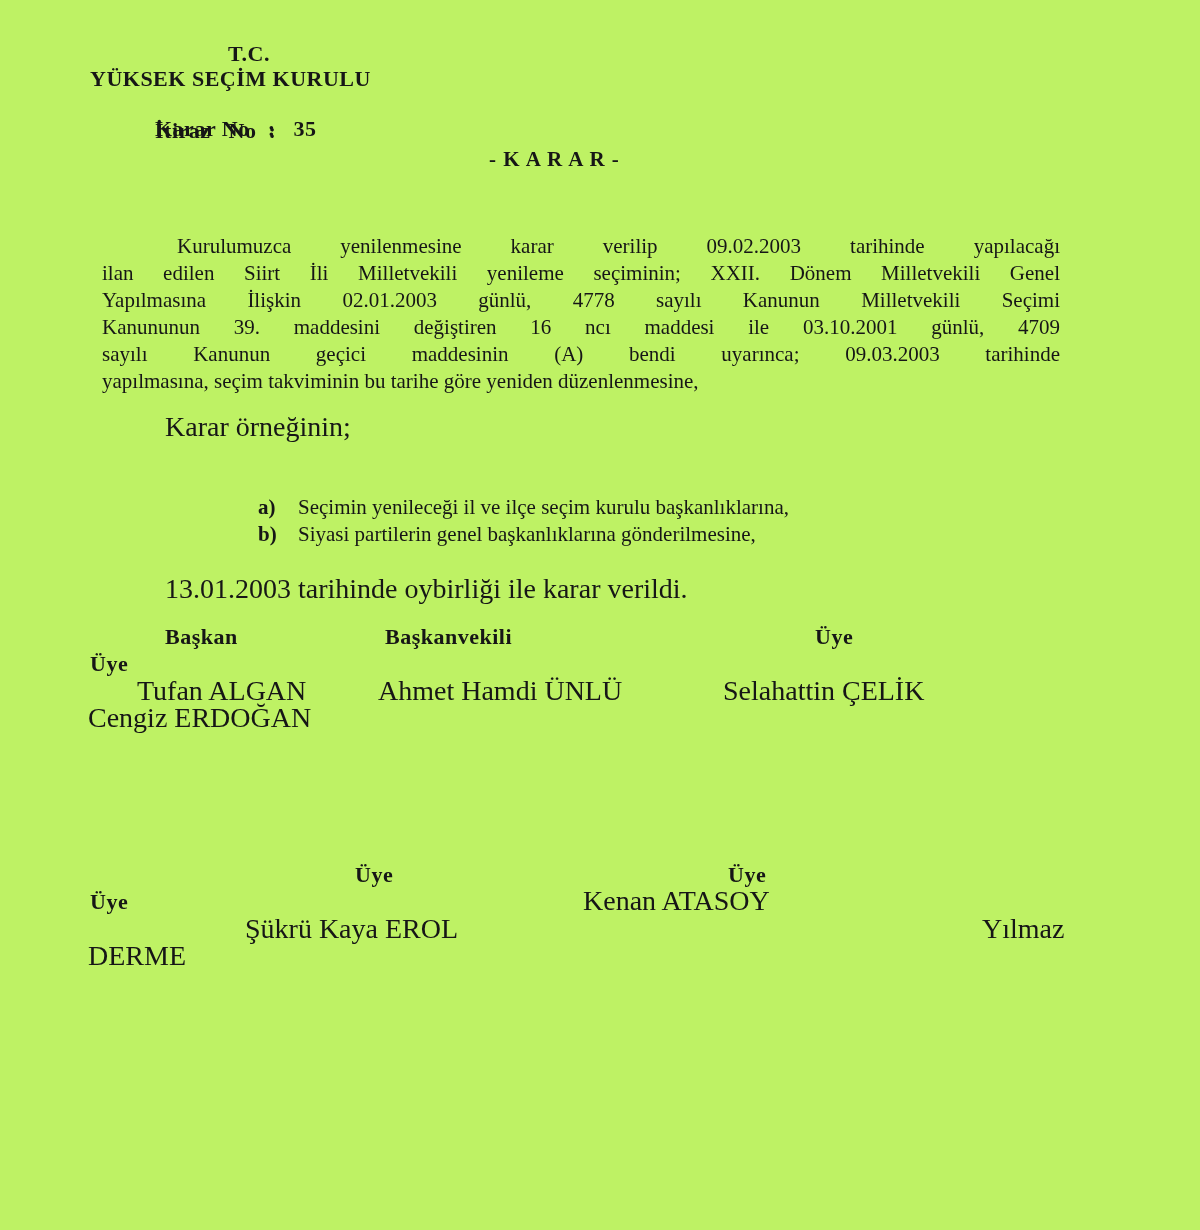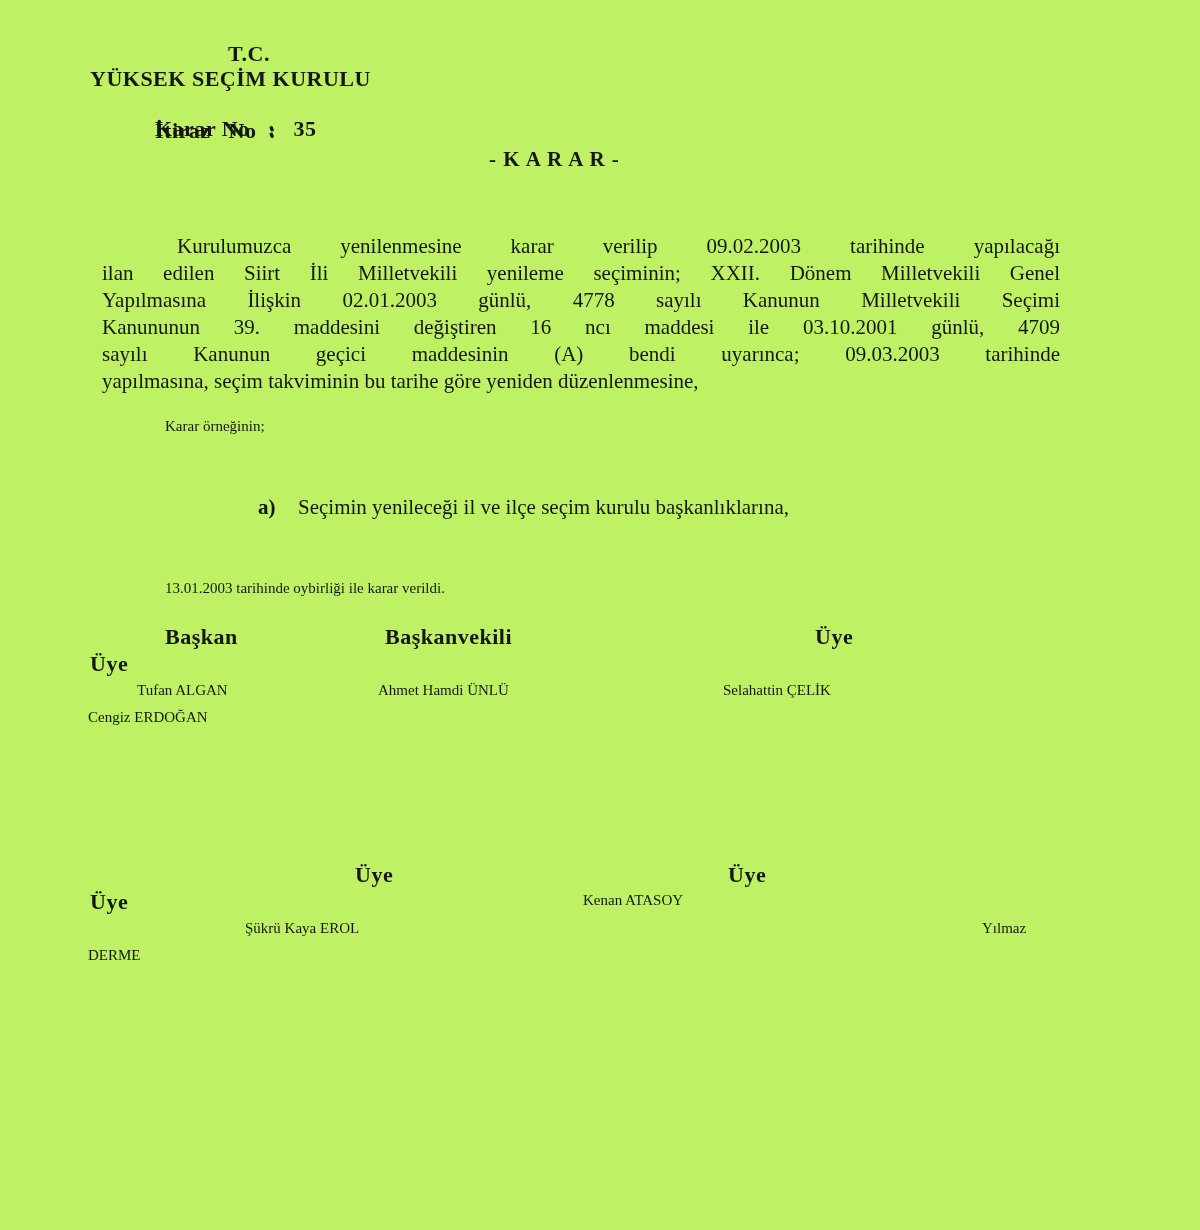--- a/index.html
+++ b/index.html
@@ -8,21 +8,21 @@
     width: 1200px;
     height: 1230px;
     background: #bef264;
     font-family: Liberation Serif, serif;
     color: #161616;
     overflow: hidden;
     padding-left: 30px;
   }
   .abs { position: absolute; white-space: pre; }
   .h22 { font-size: 22px; line-height: 26px; font-weight: bold; letter-spacing: 0.5px; }
-  .t21 { font-size: 15px; line-height: 27px; }
+  .t21 { font-size: 28px; line-height: 27px; }
   .title { font-size: 21px; line-height: 26px; font-weight: bold; letter-spacing: 1px; }
   .para {
     position: absolute;
     left: 102px; top: 197px; width: 958px;
     font-size: 21px; line-height: 27px; margin-top: 36px;
   }
   .para .jline { text-align: justify; text-align-last: justify; }
   .para .jline.first { text-indent: 75px; }
   .para .lastline { text-align: left; text-align-last: left; }
   .list-item { position: absolute; font-size: 21px; line-height: 27px; white-space: pre; }
@@ -51,20 +51,23 @@
     <div class="jline">Kanununun 39. maddesini değiştiren 16 ncı maddesi ile 03.10.2001 günlü, 4709</div>
     <div class="jline">sayılı Kanunun geçici maddesinin (A) bendi uyarınca; 09.03.2003 tarihinde</div>
     <div class="lastline">yapılmasına, seçim takviminin bu tarihe göre yeniden düzenlenmesine,</div>
   </div>
 
   <div class="abs t21" style="left:165px; top:413px;">Karar örneğinin;</div>
 
   <div class="list-item" style="left:237px; top:467px;">
     <span class="list-marker">a)</span><span>Seçimin yenileceği il ve ilçe seçim kurulu başkanlıklarına,</span>
   </div>
+  <div class="list-item" style="left:237px; top:494px;">
+    <span class="list-marker">b)</span><span>Siyasi partilerin genel başkanlıklarına gönderilmesine,</span>
+  </div>
 
   <div class="abs t21" style="left:165px; top:575px;">13.01.2003 tarihinde oybirliği ile karar verildi.</div>
 
   <div class="abs h22" style="left:165px; top:624px;">Başkan</div>
   <div class="abs h22" style="left:385px; top:624px;">Başkanvekili</div>
   <div class="abs h22" style="left:815px; top:624px;">Üye</div>
   <div class="abs h22" style="left:90px; top:651px;">Üye</div>
 
   <div class="abs t21" style="left:137px; top:677px;">Tufan ALGAN</div>
   <div class="abs t21" style="left:378px; top:677px;">Ahmet Hamdi ÜNLÜ</div>

